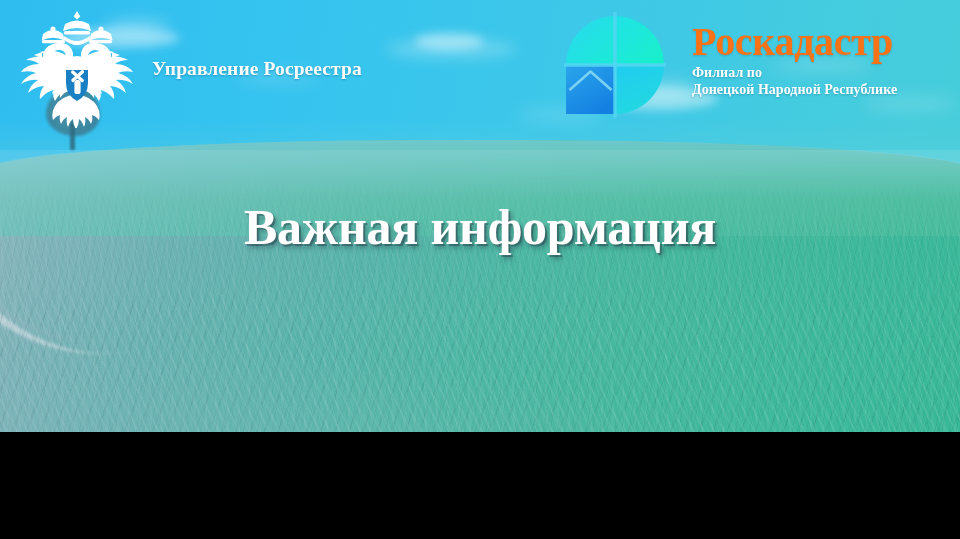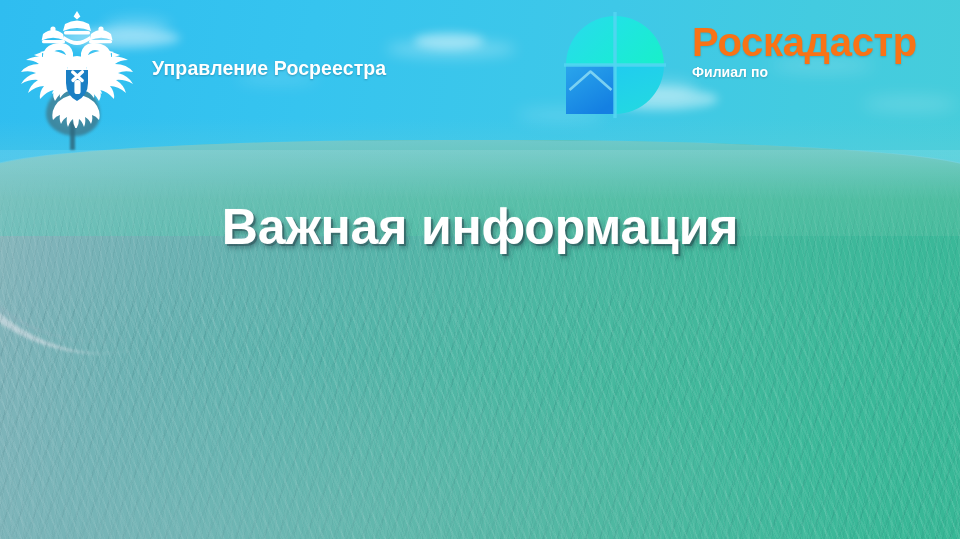--- a/index.html
+++ b/index.html
@@ -6,23 +6,23 @@
   html, body {
     margin: 0;
     padding: 0;
     background: #000;
   }
   * { box-sizing: border-box; }
 
   .banner {
     position: relative;
     width: 960px;
-    height: 539px;
+    height: 432px;
     overflow: hidden;
-    font-family: Liberation Sans, sans-serif;
+    font-family: Liberation Serif, serif;
     -webkit-font-smoothing: antialiased;
   }
 
   
   .sky {
     position: absolute;
     left: 0; top: 0;
     width: 100%;
     height: 188px;
     background:
@@ -429,20 +429,21 @@
       <path d="M13.5 84 L34.5 65.5 L55.5 84" fill="none" stroke="#7fd4f2" stroke-width="2.6" stroke-linejoin="round" opacity=".95"></path>
 
       <line x1="59" y1="6" x2="59" y2="112" stroke="#52d6f2" stroke-width="3.4" opacity=".9"></line>
       <line x1="8" y1="59" x2="110" y2="59" stroke="#52d6f2" stroke-width="3.4" opacity=".9"></line>
     </svg>
 
     <div class="rk-text">
       <div class="rk-word">Роскадастр</div>
       <div class="rk-sub">
         <div>Филиал по</div>
+        <div>Донецкой Народной Республике</div>
       </div>
     </div>
   </div>
 
   <div class="headline">
     <span>Важная информация</span>
   </div>
 
 </div>
 

